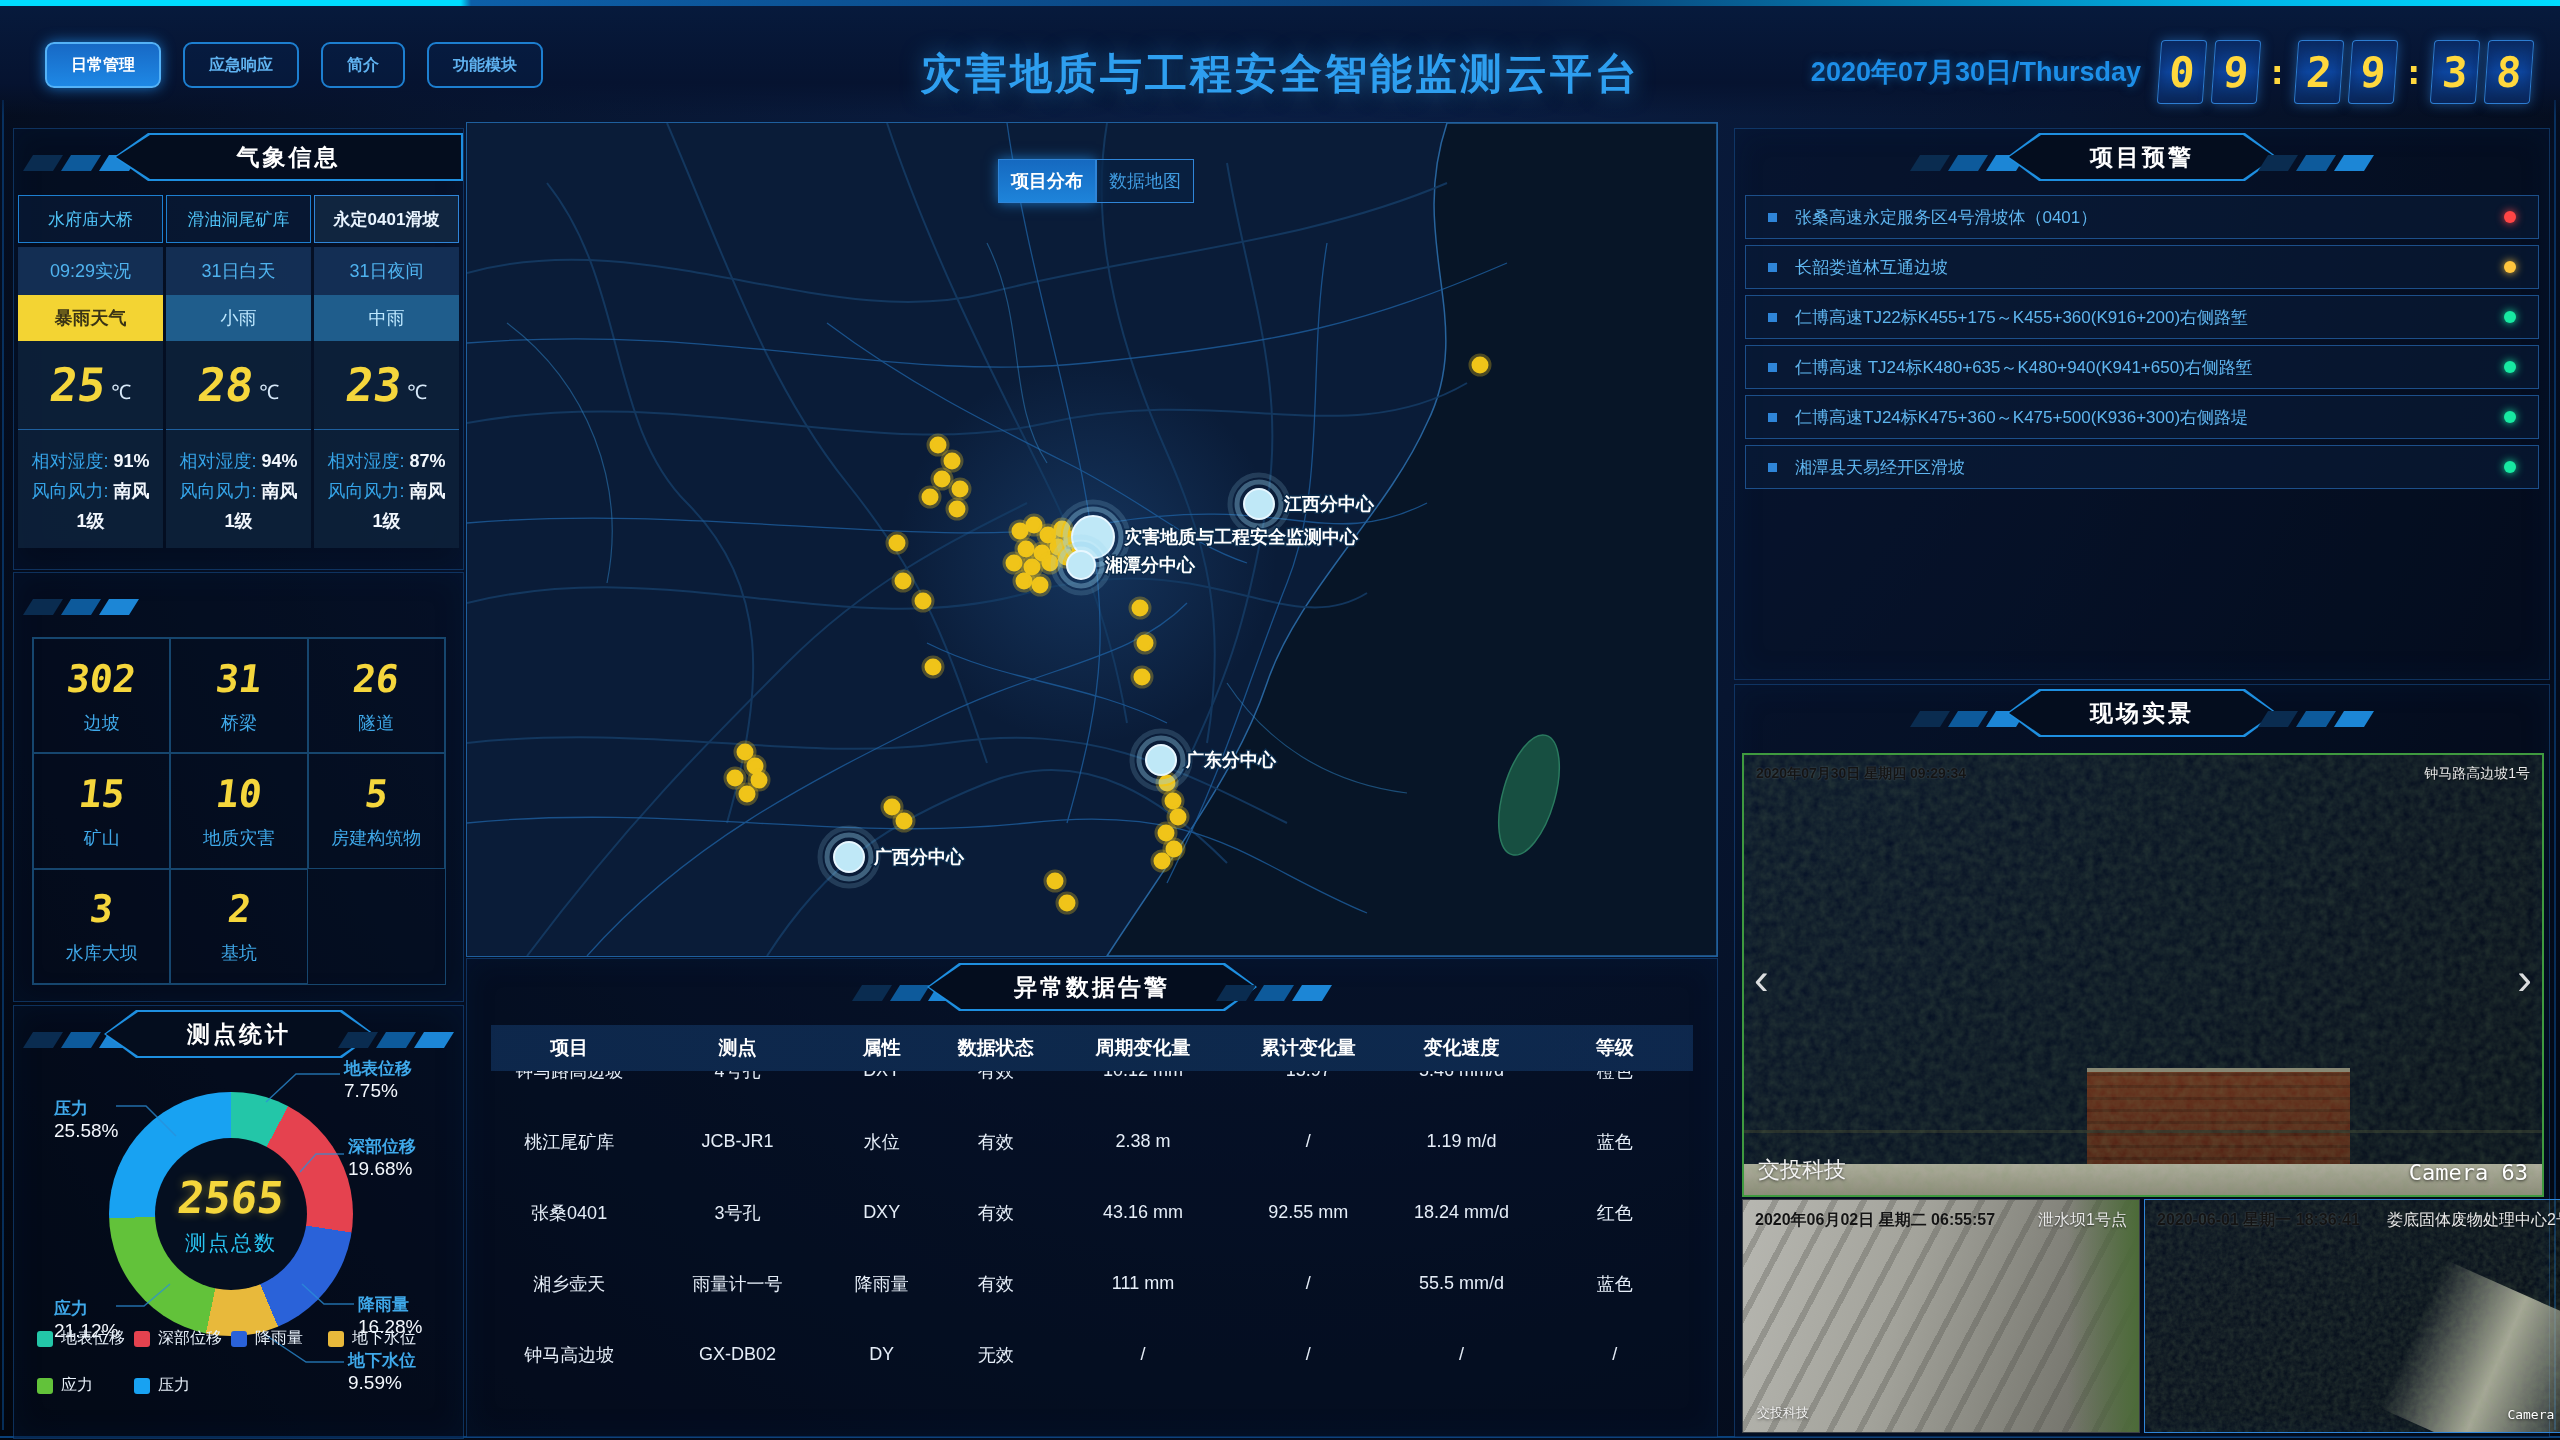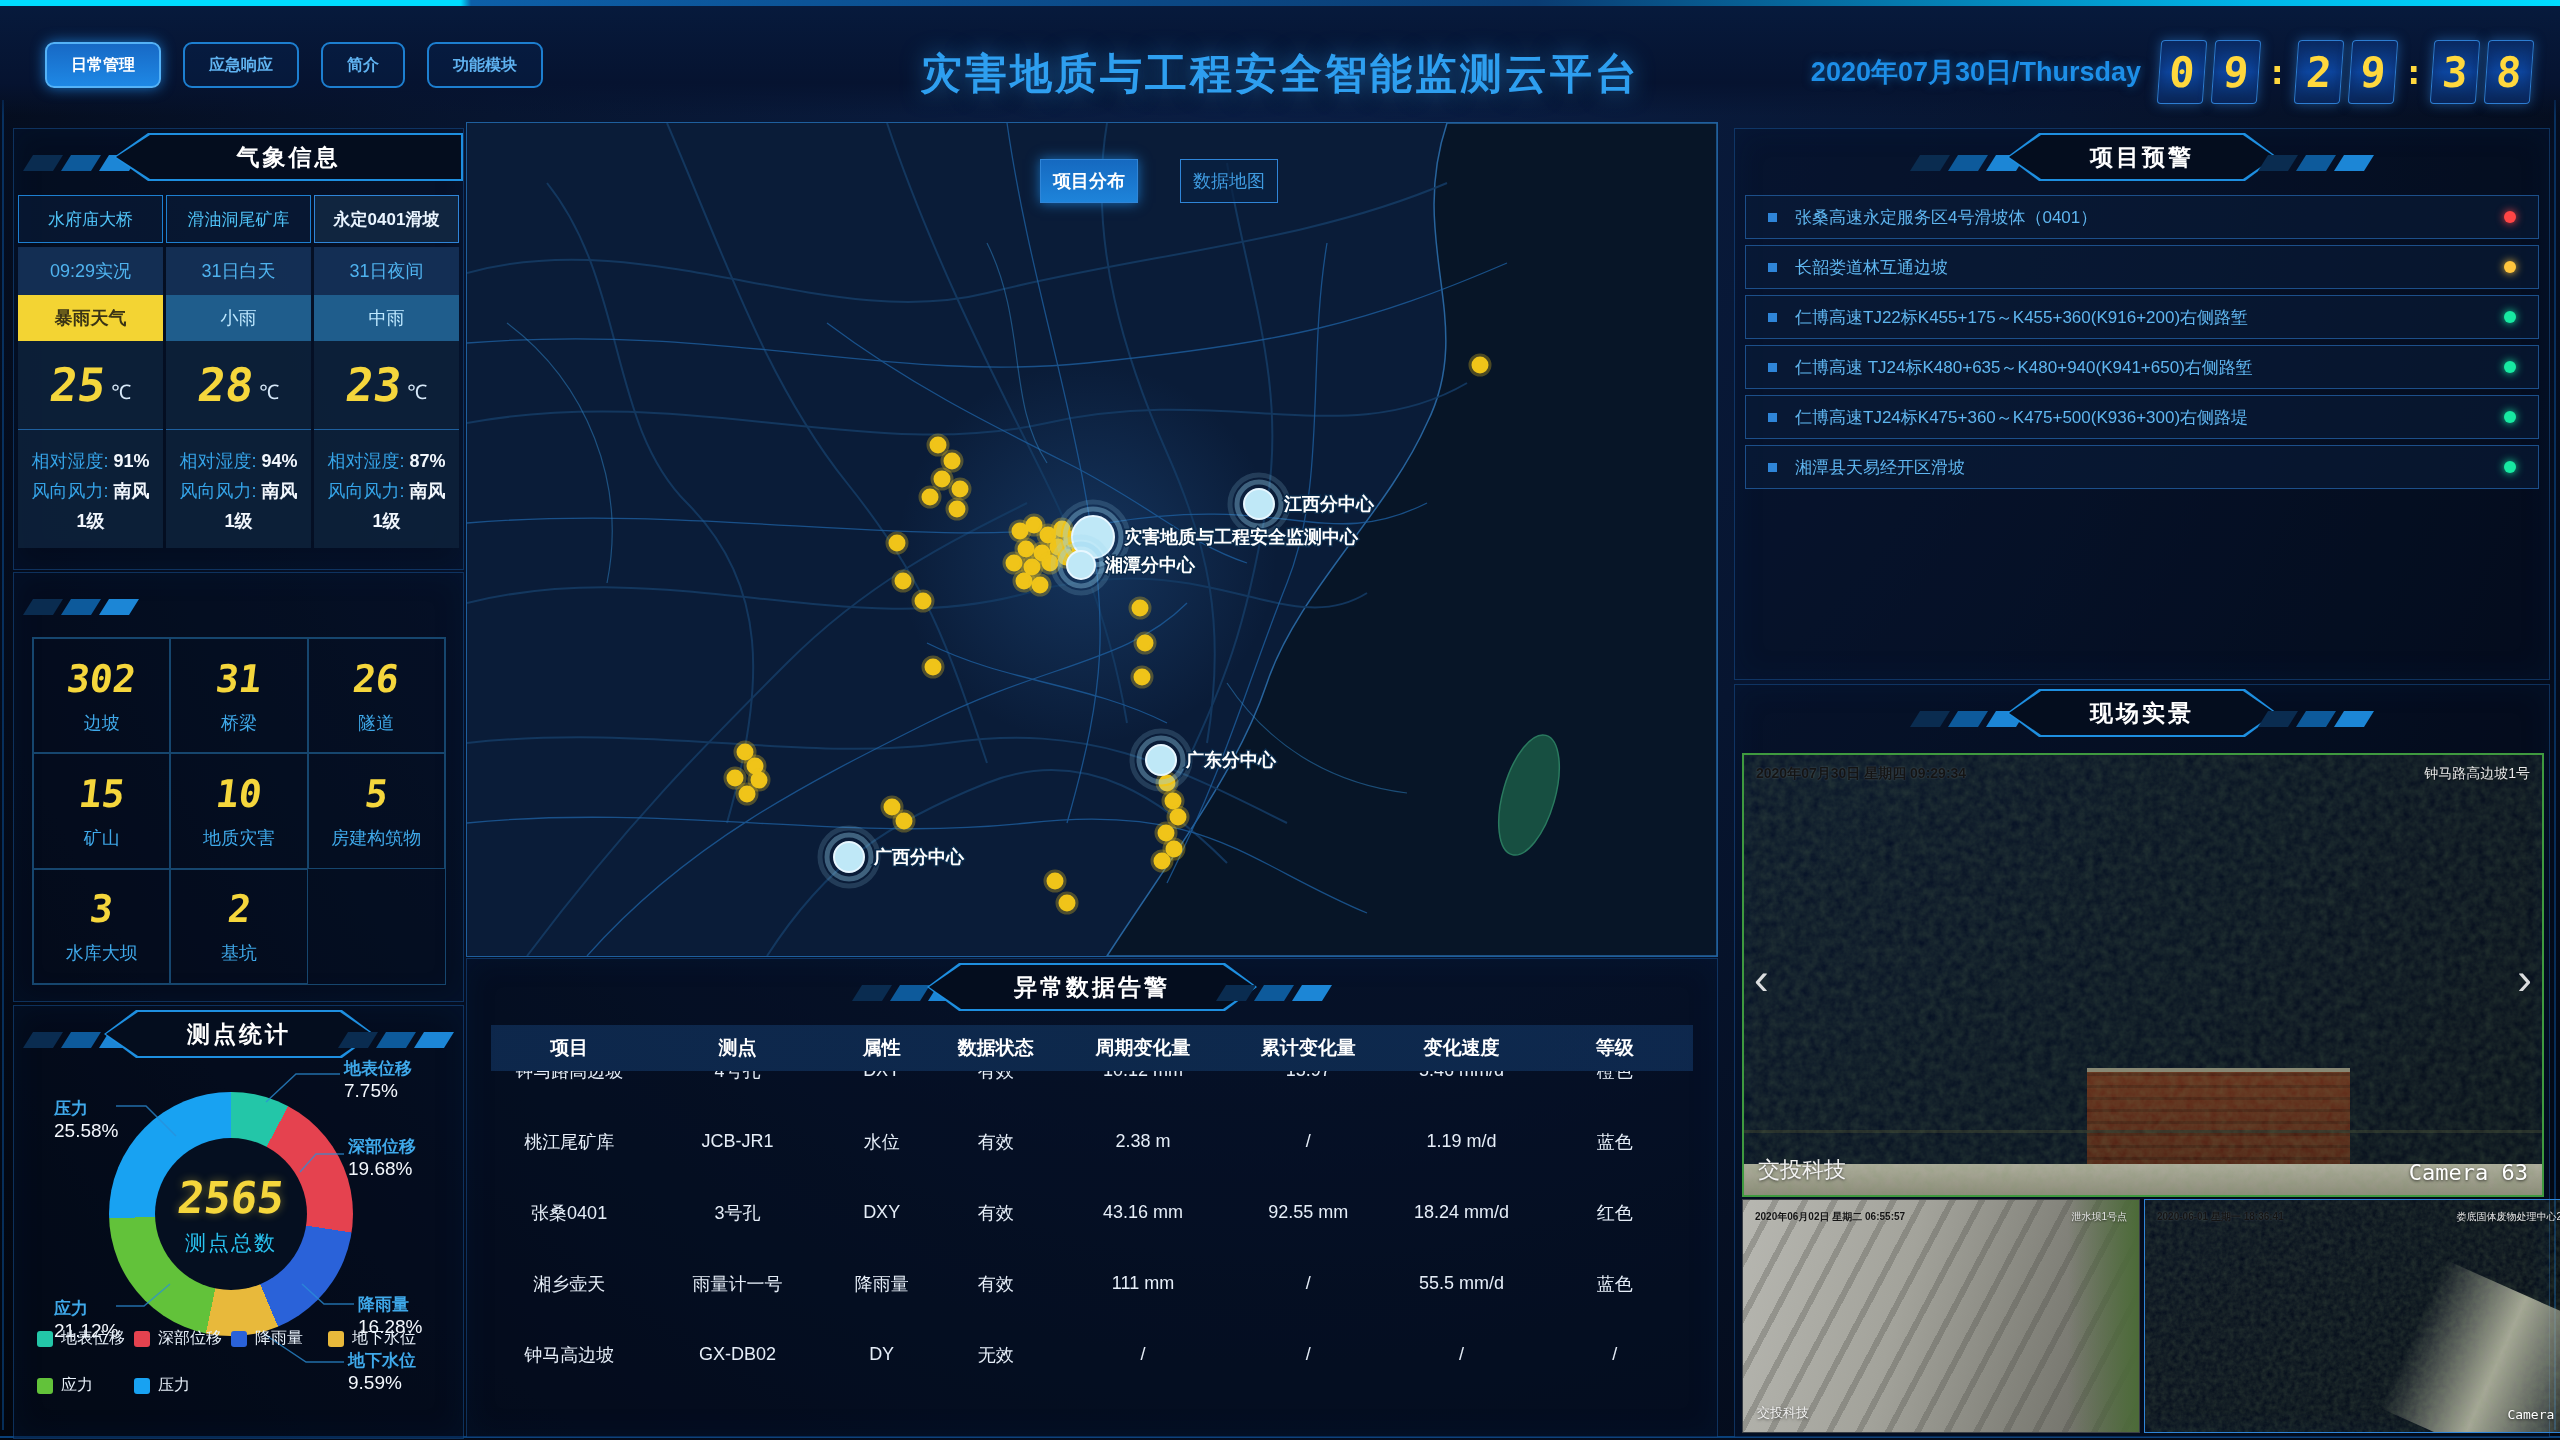--- a/index.html
+++ b/index.html
@@ -100,21 +100,21 @@
   .legend-item{display:flex;align-items:center;gap:8px;width:97px;}
   .legend-item .sw{width:16px;height:16px;border-radius:3px;flex:0 0 16px;}
   .legend-item .lt{color:#e8f1fa;font-size:16px;white-space:nowrap;}
 
   
   #map-panel{position:absolute;left:466px;top:122px;width:1250px;height:833px;border:1px solid #1e5f9e;
      box-shadow:inset 0 0 60px rgba(8,40,90,.5);}
   #map-svg{position:absolute;inset:0;}
   #map-tabs{position:absolute;left:531px;top:36px;display:flex;z-index:5;}
   .m-tab{width:96px;height:42px;display:flex;align-items:center;justify-content:center;font-size:18px;cursor:pointer;
-     border:1px solid #2f85d8;color:#3f9be0;background:rgba(9,33,66,.72);margin-left:42px;}
+     border:1px solid #2f85d8;color:#3f9be0;background:rgba(9,33,66,.72);}
   .m-tab.active{background:linear-gradient(180deg,#1569c0,#1e84da);color:#fff;font-weight:bold;box-shadow:0 0 12px rgba(30,132,218,.8);}
 
   
   #alerts-panel{left:466px;top:958px;width:1250px;height:478px;}
   #alerts-head{position:absolute;left:24px;top:66px;width:1202px;height:46px;display:flex;align-items:center;
      background:linear-gradient(90deg,rgba(21,60,110,.55),rgba(16,48,88,.75),rgba(21,60,110,.55));}
   #alerts-body{position:absolute;left:24px;top:112px;width:1202px;height:320px;overflow:hidden;}
   #alerts-rows{transform:translateY(-36px);}
   .t-row{height:71px;display:flex;align-items:center;}
   .t-cell{text-align:center;font-size:18px;color:#e6eef8;white-space:nowrap;overflow:hidden;}
@@ -149,21 +149,21 @@
   #thumb-left .streaks{position:absolute;inset:0;background:repeating-linear-gradient(118deg,rgba(70,70,64,.28) 0 6px,rgba(0,0,0,0) 6px 26px);}
   #thumb-left .green{position:absolute;right:0;top:0;width:18%;height:100%;background:linear-gradient(90deg,rgba(70,100,50,0),#4c6b38);}
   #thumb-right{left:409px;width:396px;border:1px solid #2f85d8;
      background:linear-gradient(160deg,#6f8f46 0%,#5d8040 30%,#70945０ 55%,#4f7038 80%,#61854４ 100%);padding-left:43px;}
   #thumb-right .path2{position:absolute;right:-4%;bottom:-10%;width:45%;height:70%;transform:rotate(24deg);
      background:linear-gradient(90deg,rgba(150,150,140,0),#a8a89a 45%,rgba(150,150,140,0));}
   .ts{left:12px;top:10px;color:#141414;font-weight:bold;text-shadow:0 0 2px rgba(255,255,255,.25);}
   .loc{right:12px;top:10px;color:#e9e9e9;text-shadow:0 1px 2px rgba(0,0,0,.6);}
   .brand{left:14px;bottom:10px;color:#f2f2f2;font-size:22px;text-shadow:0 1px 3px rgba(0,0,0,.6);}
   .camid{right:14px;bottom:10px;color:#fff;font-size:22px;font-family:"DejaVu Sans Mono",monospace;text-shadow:0 1px 3px rgba(0,0,0,.7);}
-  .thumb .cam-label{font-size:10px;}
+  .thumb .cam-label{font-size:16px;}
   .thumb .camid{font-size:13px;}
 </style>
 </head>
 <body>
 
 <div id="root">
   <div class="top-accent"></div>
   <div class="frame-b"></div>
   <div class="frame-l"></div>
   <div class="frame-r"></div>

